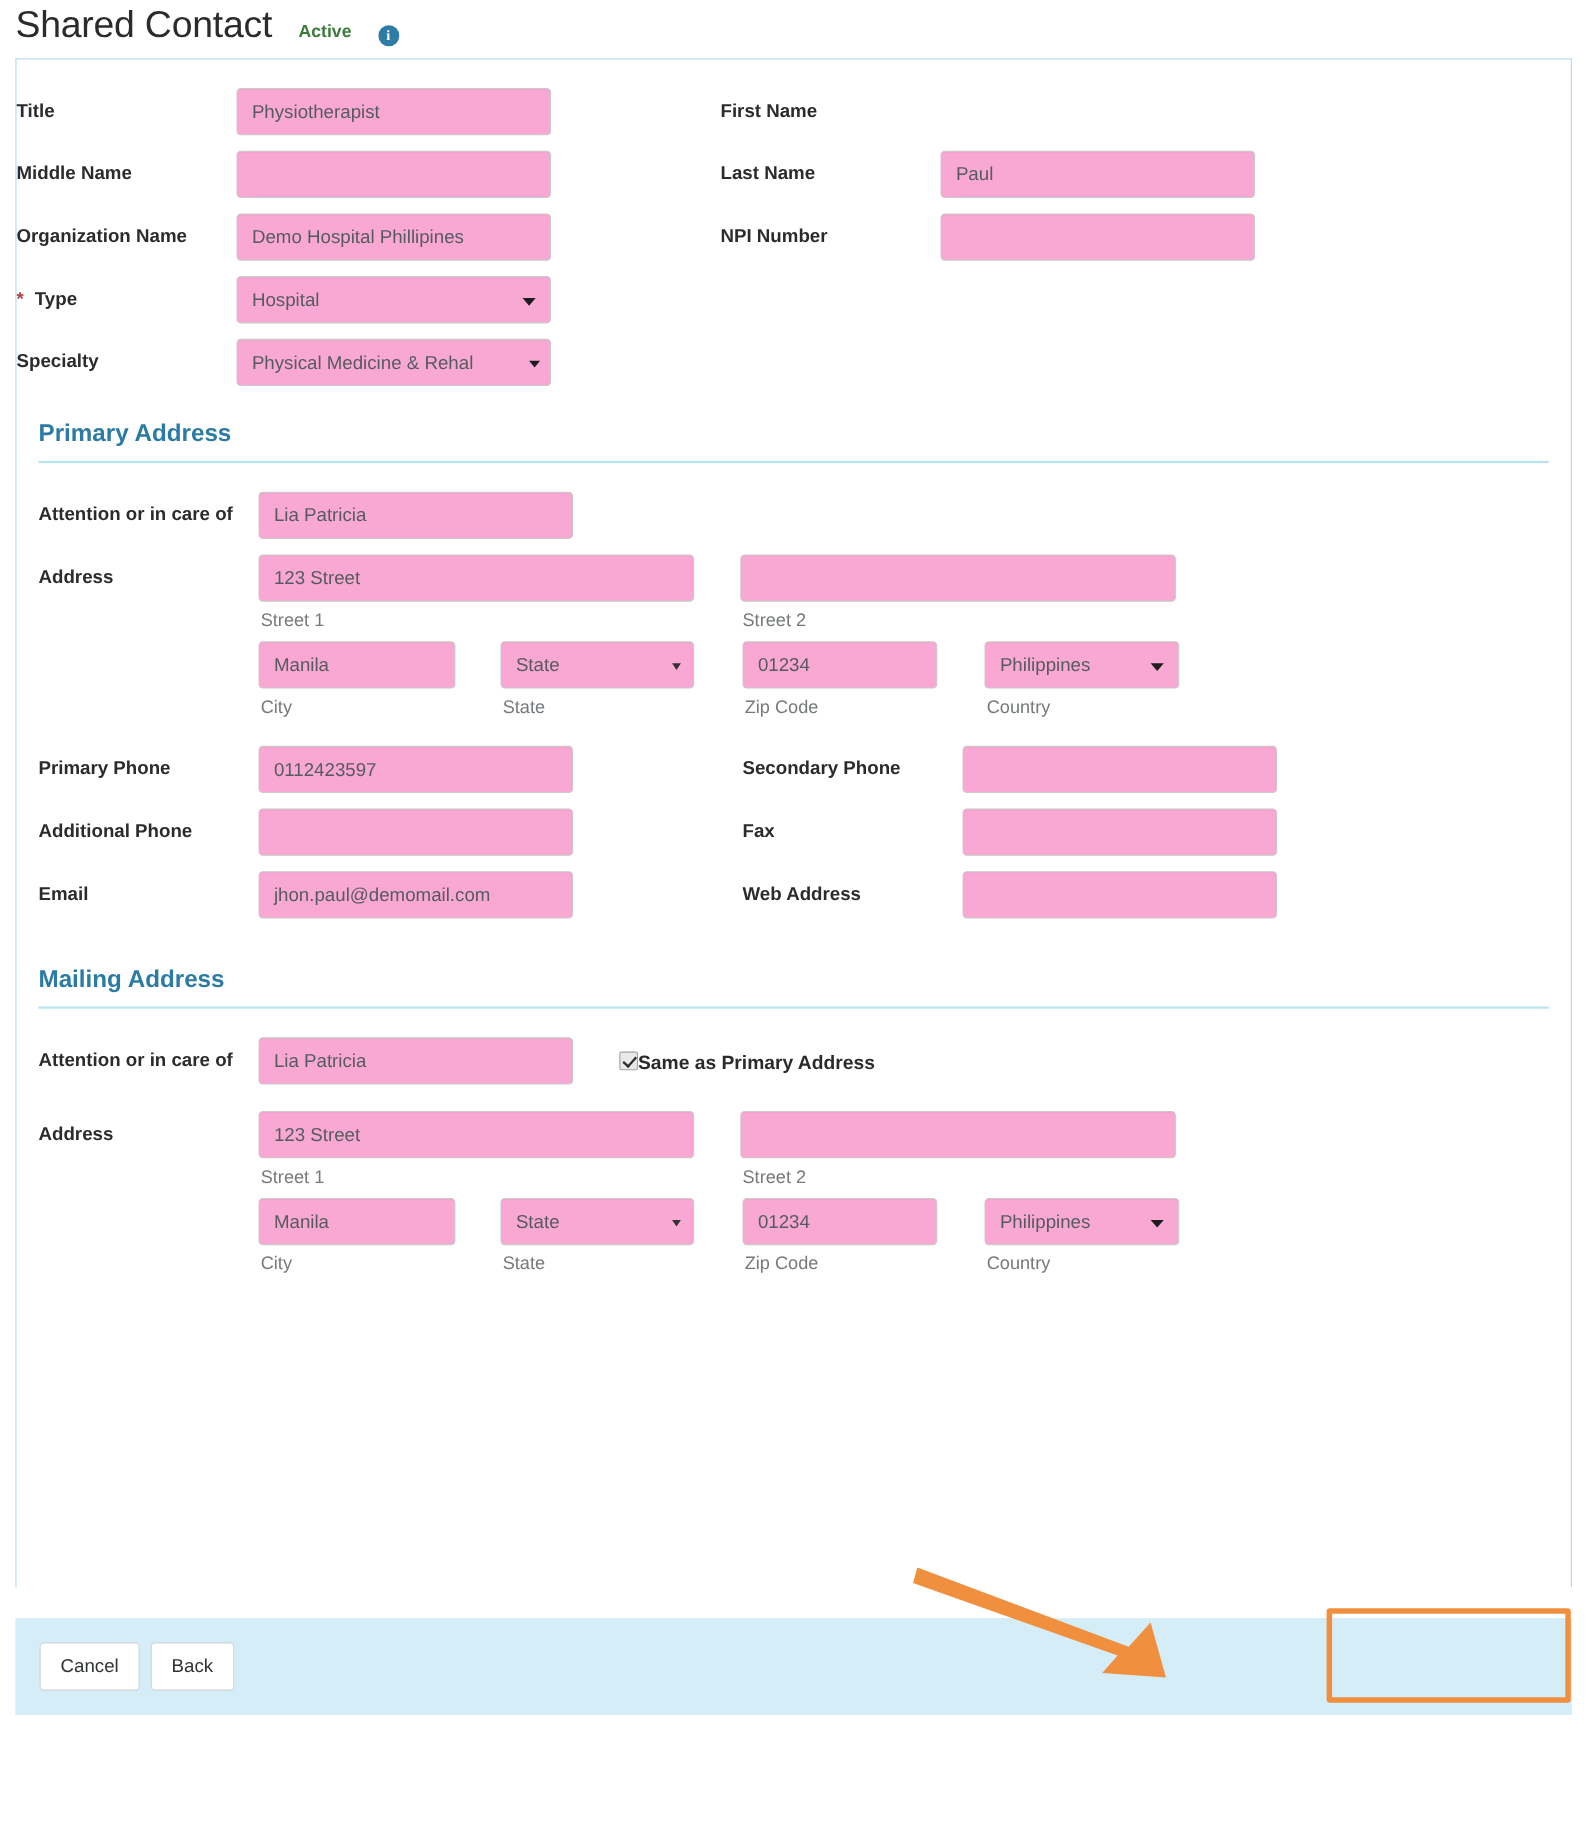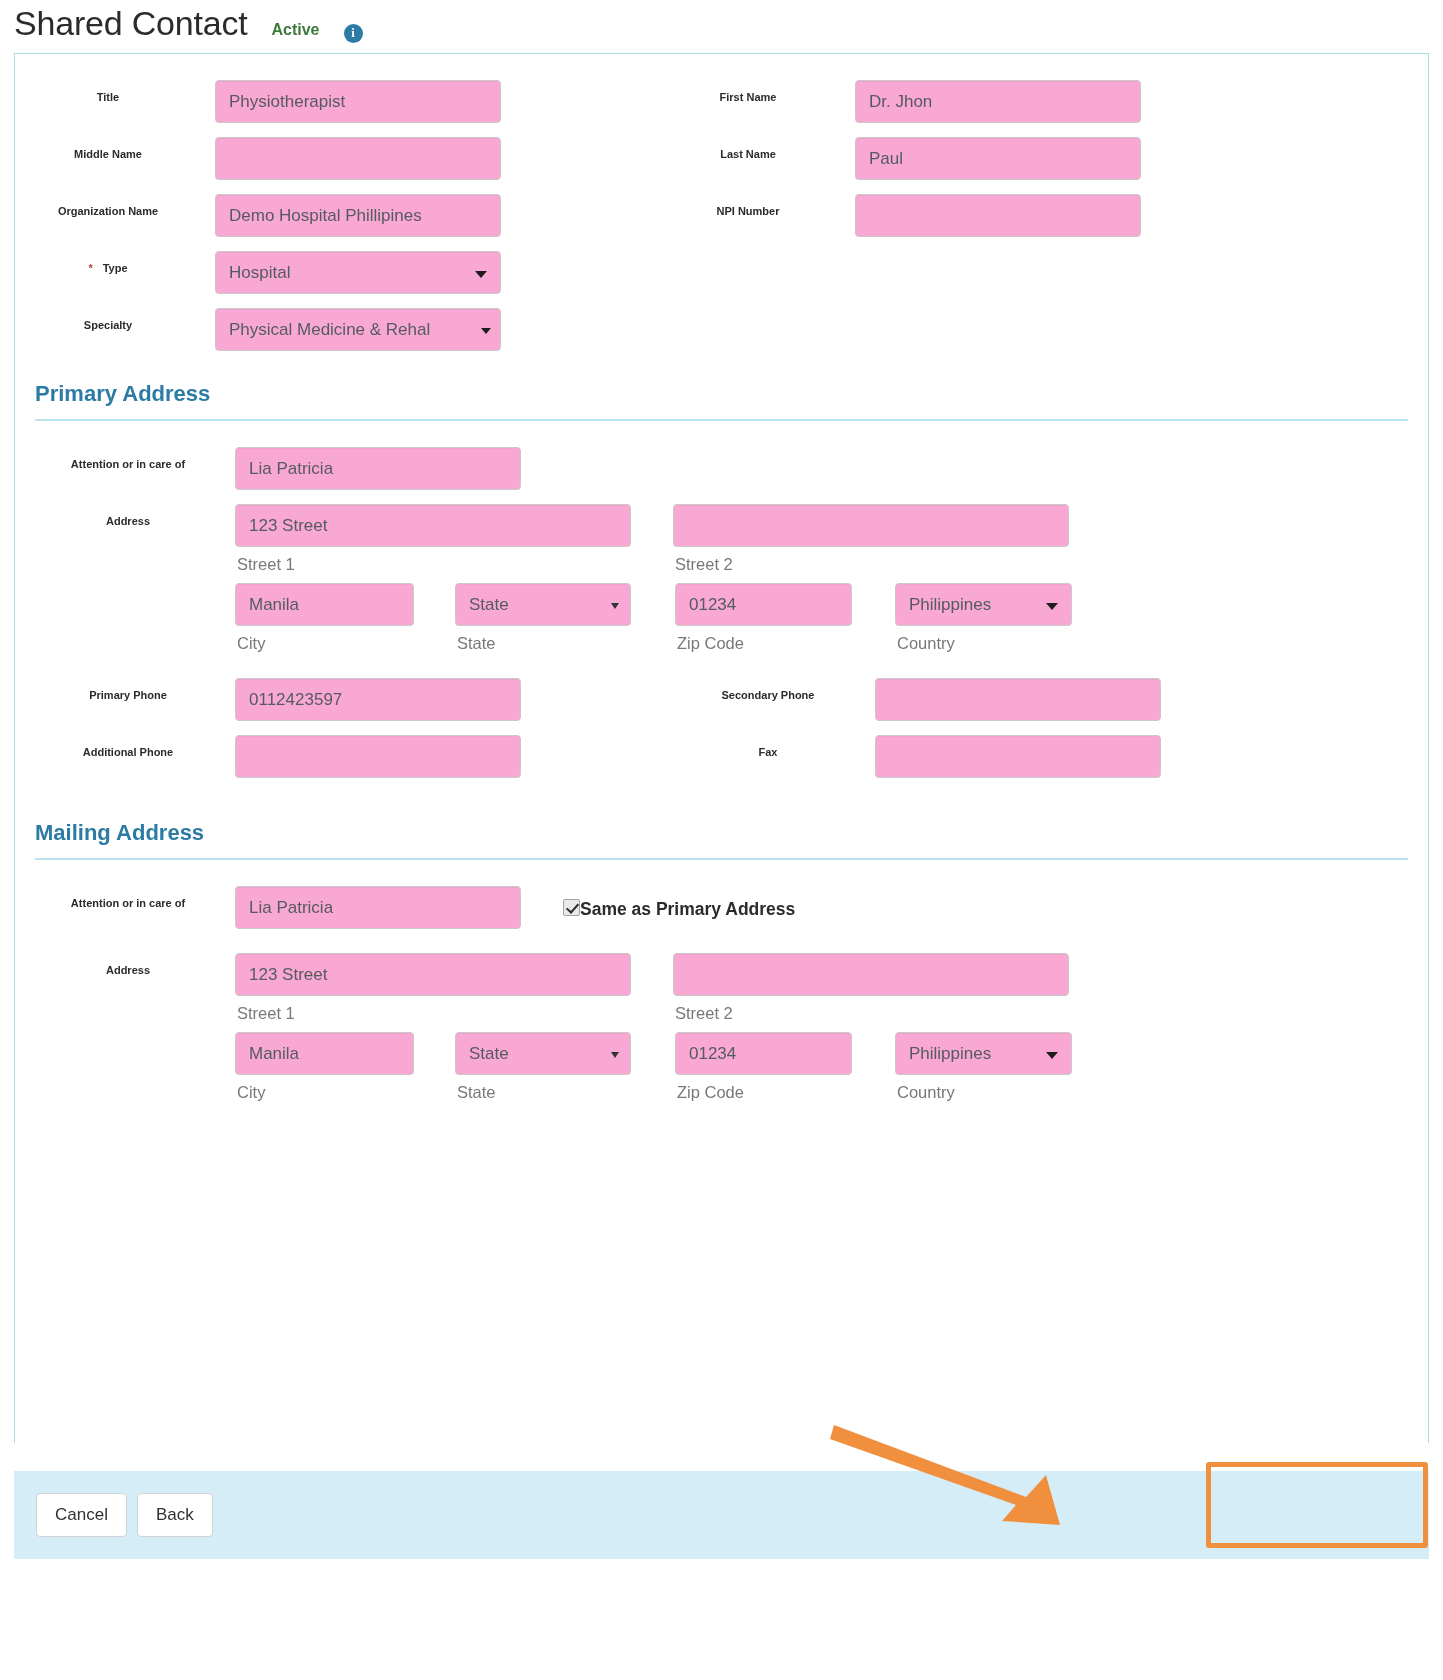--- a/index.html
+++ b/index.html
@@ -65,24 +65,24 @@
     margin-bottom: 14px;
   }
   .col {
     display: flex;
     align-items: flex-start;
   }
   .col-left  { width: 640px; }
   .col-right { width: 640px; }
 
   .label {
-    font-size: 11px;
+    font-size: 17px;
     font-weight: bold;
     color: #2b2b2b;
-    text-align: center;
+    text-align: left;
     padding-top: 11px;
     line-height: 1.22;
   }
   .label-l { width: 200px; padding-right: 14px; }
   .label-r { width: 200px; padding-right: 14px; }
 
   .req { color: #b33a3a; font-weight: bold; margin-right: 10px; }
 
   .field {
     height: 43px;
@@ -250,21 +250,20 @@
 
 <div class="form-panel">
 
   <div class="row">
     <div class="col col-left">
       <div class="label label-l">Title</div>
       <div class="field w-286">Physiotherapist</div>
     </div>
     <div class="col col-right">
       <div class="label label-r">First Name</div>
-      <div class="field w-286">Dr. Jhon</div>
     </div>
   </div>
 
   <div class="row">
     <div class="col col-left">
       <div class="label label-l">Middle Name</div>
       <div class="field w-286"></div>
     </div>
     <div class="col col-right">
       <div class="label label-r">Last Name</div>
@@ -375,20 +374,30 @@
       <div class="col col-left">
         <div class="label label-l">Additional Phone</div>
         <div class="field w-286"></div>
       </div>
       <div class="col col-right">
         <div class="label label-r">Fax</div>
         <div class="field w-286"></div>
       </div>
     </div>
 
+    <div class="row" style="margin-top:12px;">
+      <div class="col col-left">
+        <div class="label label-l">Email</div>
+        <div class="field w-286">jhon.paul@demomail.com</div>
+      </div>
+      <div class="col col-right">
+        <div class="label label-r">Web Address</div>
+        <div class="field w-286"></div>
+      </div>
+    </div>
   </div>
 
   <div class="section" style="margin-top:42px;">
     <div class="section-title">Mailing Address</div>
     <div class="section-rule"></div>
 
     <div class="row">
       <div class="label label-l">Attention or in care of</div>
       <div class="field w-286">Lia Patricia</div>
       <div style="width:42px;"></div>

